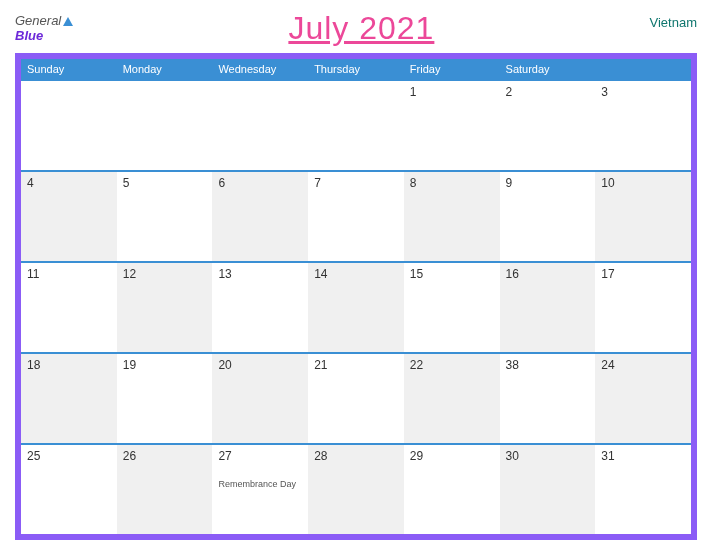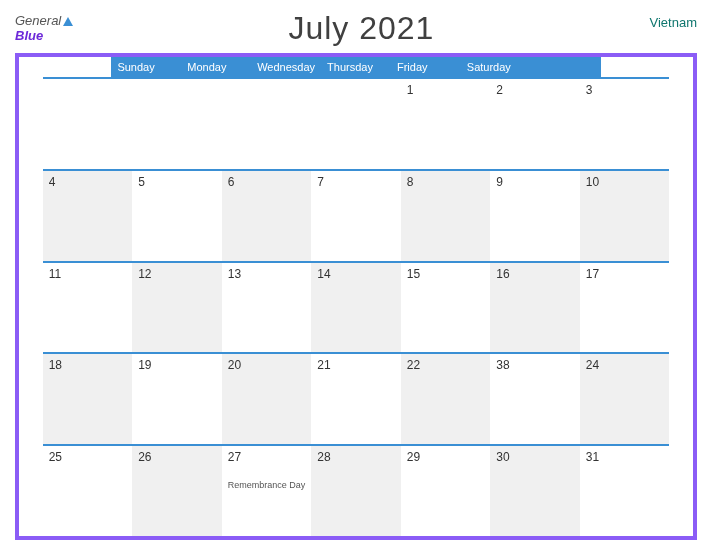--- a/index.html
+++ b/index.html
@@ -34,35 +34,35 @@
       height: 0;
       border-left: 5px solid transparent;
       border-right: 5px solid transparent;
       border-bottom: 9px solid #3a8fd4;
       margin-left: 2px;
       vertical-align: middle;
     }
     .month-title {
       font-size: 32px;
       font-weight: normal;
-      color: #404040;
+      color: #ec4899;
       letter-spacing: 1px;
+      text-decoration: underline;
     }
     .country {
       font-size: 13px;
       color: #0f766e;
       align-self: flex-start;
       margin-top: 5px;
     }
     .calendar {
       flex: 1;
       display: flex;
       flex-direction: column;
-      border: 4px solid #8b5cf6;
-      align-items: center;
+      border: 6px solid #8b5cf6;
     }
     .cal-header {
       display: grid;
       grid-template-columns: repeat(7, 1fr);
       background-color: #3a8fd4;
     }
     .cal-header-cell {
       color: #fff;
       font-size: 11px;
       text-align: left;

